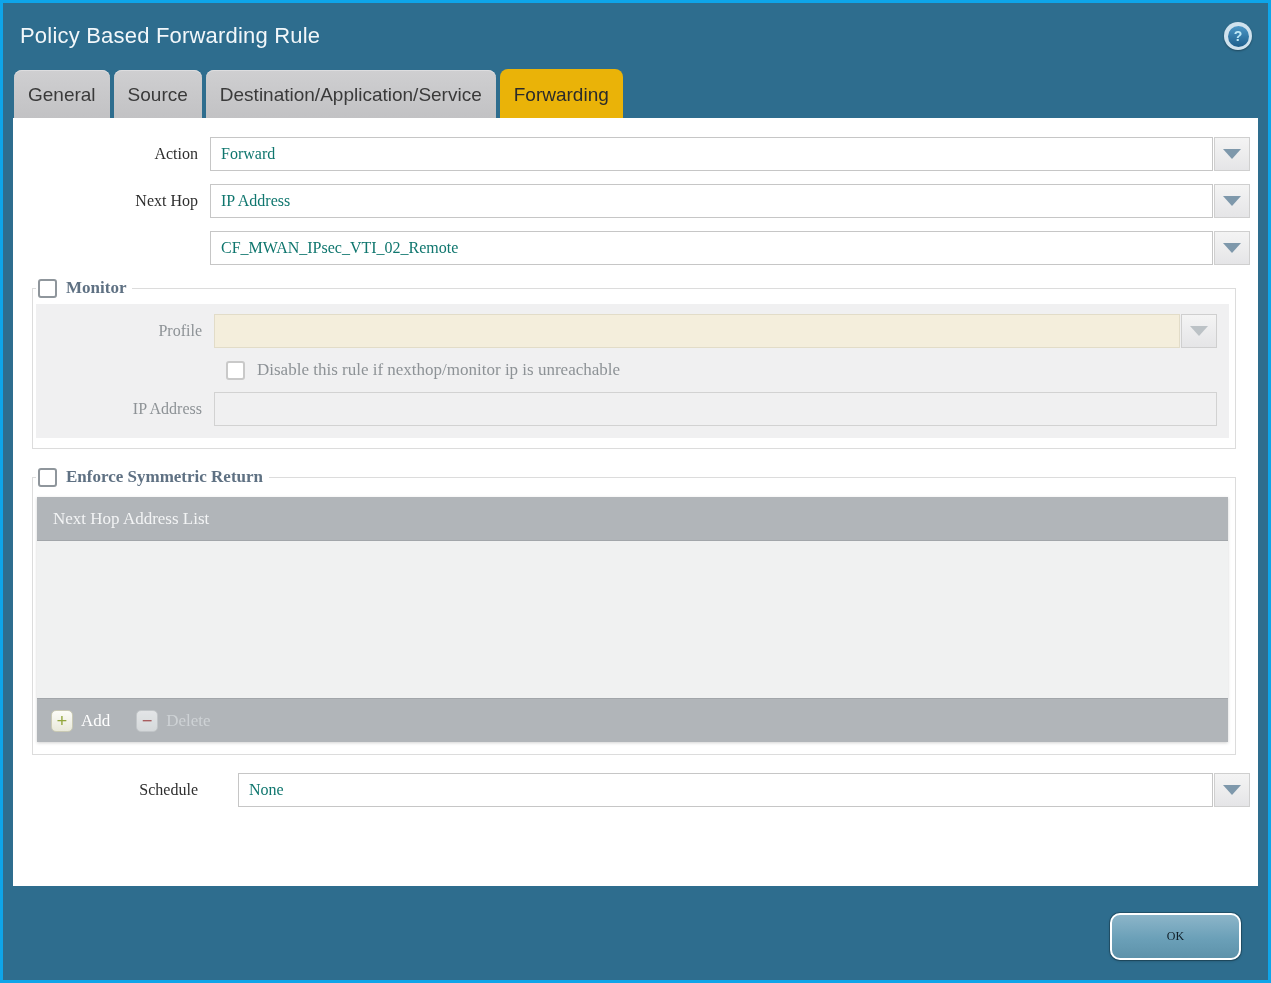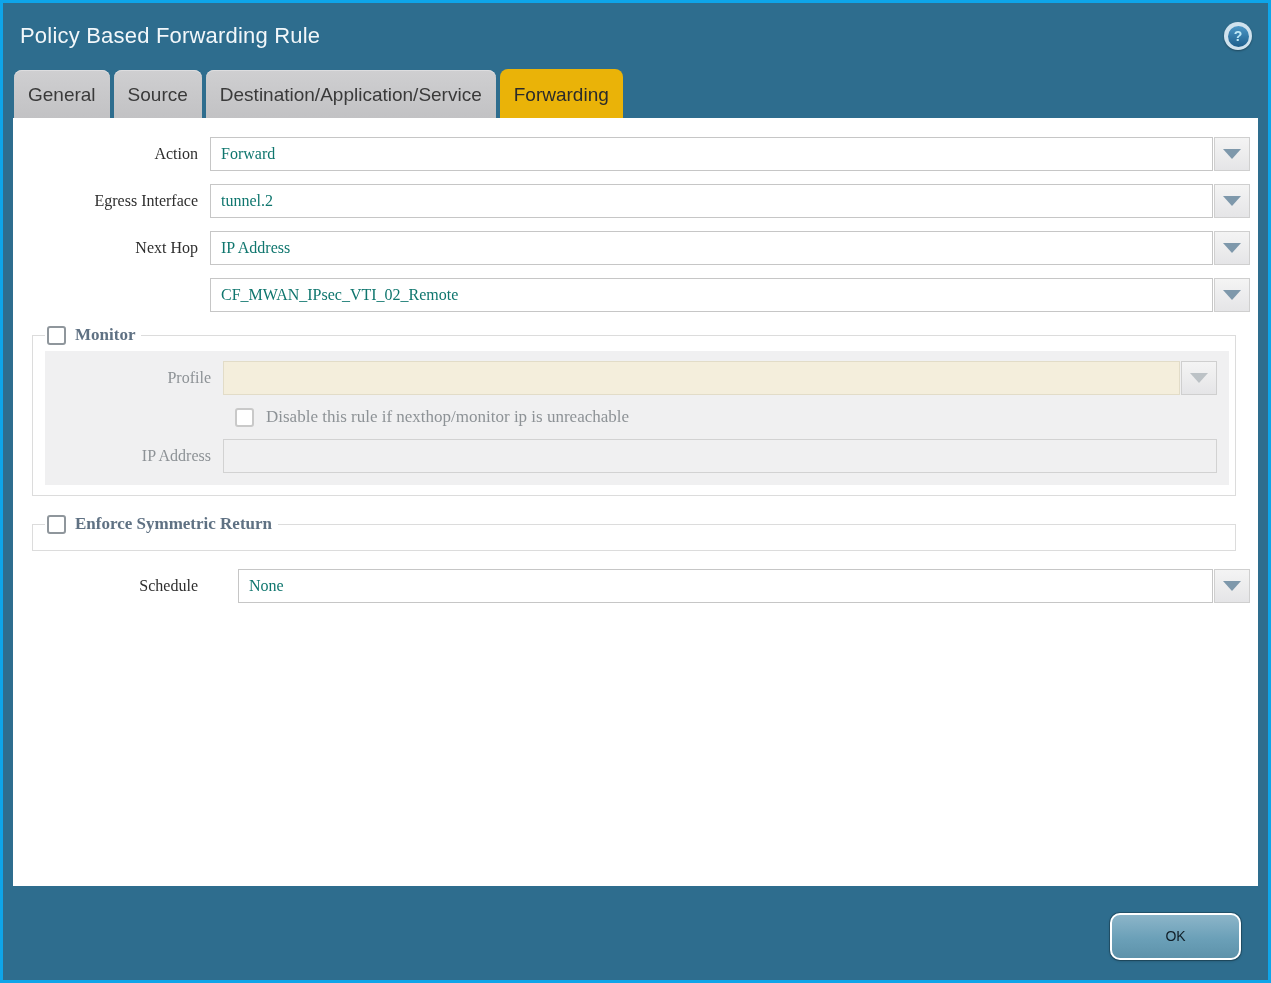--- a/index.html
+++ b/index.html
@@ -80,21 +80,21 @@
   }
   .arrow {
     width:0; height:0;
     border-left:9px solid transparent; border-right:9px solid transparent;
     border-top:10px solid #7e98ab;
   }
   .dd-btn.disabled .arrow { border-top-color:#bcc2c6; }
 
   
   fieldset {
-    border:1px solid #dcdcdc; margin:12px 14px 0 19px; padding:6px 6px 10px 12px;
+    border:1px solid #dcdcdc; margin:12px 14px 0 19px; padding:6px 6px 10px 3px;
   }
   legend {
     display:flex; align-items:center; gap:9px; padding:0 6px 0 2px;
     font-size:17px; font-weight:bold; color:var(--legend-text,#5f7183);
   }
   .checkbox {
     width:19px; height:19px; background:#ffffff;
     border:2px solid #8f969c; border-radius:3px; cursor:pointer;
     flex:0 0 19px;
   }
@@ -150,22 +150,22 @@
 
   .schedule-row { margin-top:18px;gap:28px; }
 
   
   .footer {
     height:94px; display:flex; align-items:center; justify-content:flex-end;
     gap:13px; padding:6px 27px 0 0;
   }
   .btn {
     min-width:131px; height:47px; border-radius:10px;
-    border:2px solid #ffffff; font-size:14px; color:#101e27;
-    font-family:Liberation Sans, sans-serif; cursor:pointer;
+    border:2px solid #ffffff; font-size:12px; color:#101e27;
+    font-family:Liberation Serif, serif; cursor:pointer;
     box-shadow:0 0 0 1px rgba(0,0,0,0.22), 0 1px 3px rgba(0,0,0,0.25);
   }
   .btn.ok {
     background:linear-gradient(180deg,#8cb5c9 0%, var(--accent-button,#6ba0b8) 55%, #5d92aa 100%);
   }
   .btn.cancel {
     background:linear-gradient(180deg,#ececec 0%, #d6d6d6 60%, #c3c3c3 100%);
   }
 </style>
 </head>
@@ -192,29 +192,20 @@
     <div class="field-row">
       <div class="field-label">Action</div>
       <div class="field-box">
         <div class="input">Forward</div>
         <div class="dd-btn">
           <span class="arrow"></span>
         </div>
       </div>
     </div>
 
-    <div class="field-row">
-      <div class="field-label">Egress Interface</div>
-      <div class="field-box">
-        <div class="input">tunnel.2</div>
-        <div class="dd-btn">
-          <span class="arrow"></span>
-        </div>
-      </div>
-    </div>
 
     <div class="field-row">
       <div class="field-label">Next Hop</div>
       <div class="field-box">
         <div class="input">IP Address</div>
         <div class="dd-btn">
           <span class="arrow"></span>
         </div>
       </div>
     </div>
@@ -260,20 +251,34 @@
 
       </div>
     </fieldset>
 
     <fieldset style="margin-top:18px;">
       <legend>
         <span class="checkbox"></span>
         <span>Enforce Symmetric Return</span>
       </legend>
 
+      <div class="table">
+        <div class="table-header">Next Hop Address List</div>
+        <div class="table-body"></div>
+        <div class="table-footer">
+          <div class="tf-btn add">
+            <span class="glyph-box">+</span>
+            <span>Add</span>
+          </div>
+          <div class="tf-btn delete">
+            <span class="glyph-box">−</span>
+            <span>Delete</span>
+          </div>
+        </div>
+      </div>
     </fieldset>
 
     <div class="field-row schedule-row">
       <div class="field-label">Schedule</div>
       <div class="field-box">
         <div class="input">None</div>
         <div class="dd-btn">
           <span class="arrow"></span>
         </div>
       </div>

